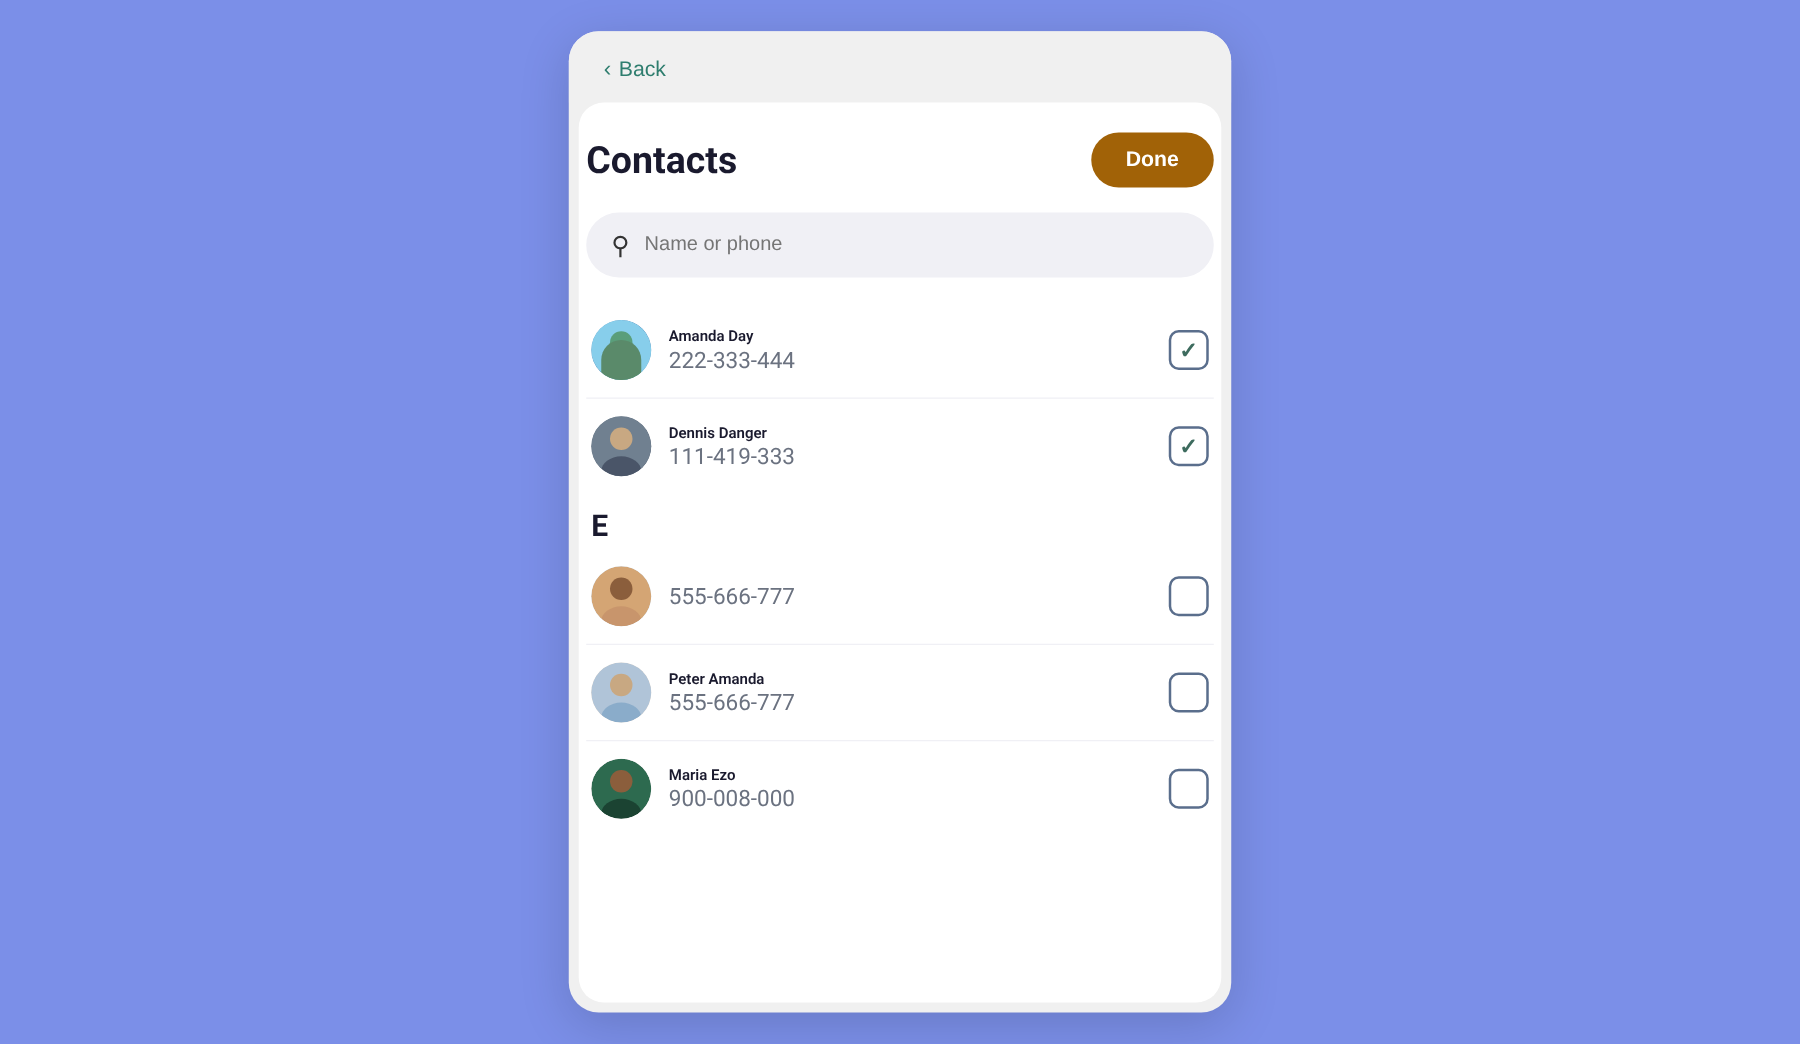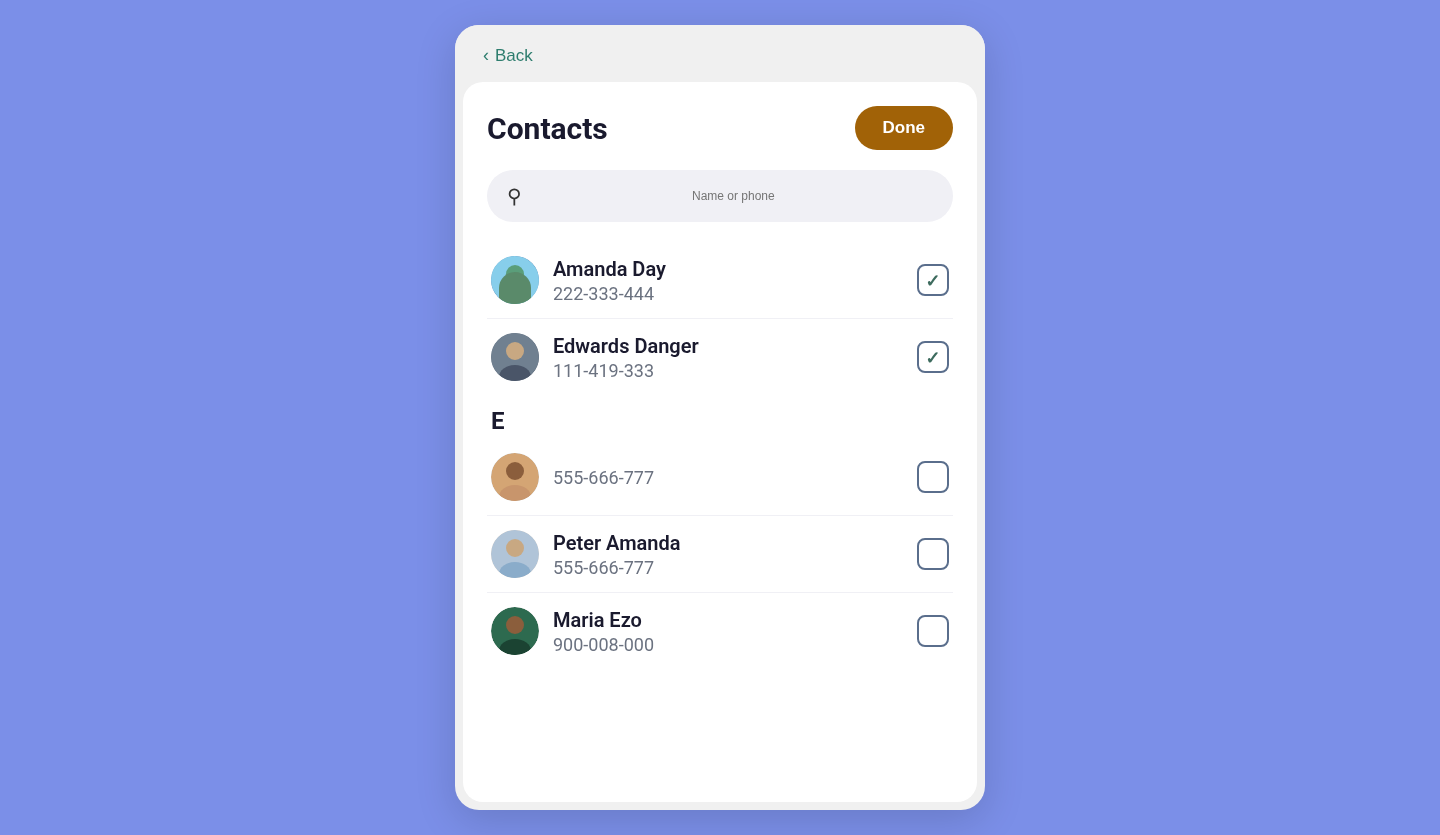--- a/index.html
+++ b/index.html
@@ -48,21 +48,21 @@
 
     .back-chevron {
       font-size: 18px;
       color: #2e7d6e;
     }
 
     .main-content {
       background: #ffffff;
       border-radius: 20px;
       margin: 0 8px 8px;
-      padding: 24px 24px 16px;
+      padding: 24px 6px 16px;
       min-height: 720px;
     }
 
     .contacts-header {
       display: flex;
       align-items: center;
       justify-content: space-between;
       margin-bottom: 20px;
     }
 
@@ -94,25 +94,24 @@
     }
 
     .search-icon {
       font-size: 20px;
       color: #333;
     }
 
     .search-input {
       border: none;
       background: transparent;
-      font-size: 12px;
+      font-size: 16px;
       color: #666;
       outline: none;
       flex: 1;
-      text-align: center;
     }
 
     .section-label {
       font-size: 24px;
       font-weight: 700;
       color: #1a1a2e;
       margin: 16px 0 8px 4px;
     }
 
     .contact-item {
@@ -150,21 +149,21 @@
 
     .avatar-dennis {
       background: linear-gradient(135deg, #708090 0%, #4a5568 100%);
     }
 
     .contact-info {
       flex: 1;
     }
 
     .contact-name {
-      font-size: 20px;
+      font-size: 12px;
       font-weight: 600;
       color: #1a1a2e;
       margin-bottom: 2px;
     }
 
     .contact-phone {
       font-size: 18px;
       color: #6b7280;
     }
 
@@ -250,21 +249,21 @@
 
     <div class="contact-item">
       <div class="avatar avatar-dennis">
         <svg viewBox="0 0 48 48" class="avatar-img" xmlns="http://www.w3.org/2000/svg">
           <circle cx="24" cy="24" r="24" fill="#708090"></circle>
           <circle cx="24" cy="18" r="9" fill="#c8a882"></circle>
           <ellipse cx="24" cy="44" rx="16" ry="12" fill="#4a5568"></ellipse>
         </svg>
       </div>
       <div class="contact-info">
-        <div class="contact-name">Edwards Danger</div>
+        <div class="contact-name">Dennis Danger</div>
         <div class="contact-phone">111-419-333</div>
       </div>
       <div class="checkbox checked">
         <span class="checkmark">✓</span>
       </div>
     </div>
 
     <div class="section-label">E</div>
 
     <div class="contact-item">

